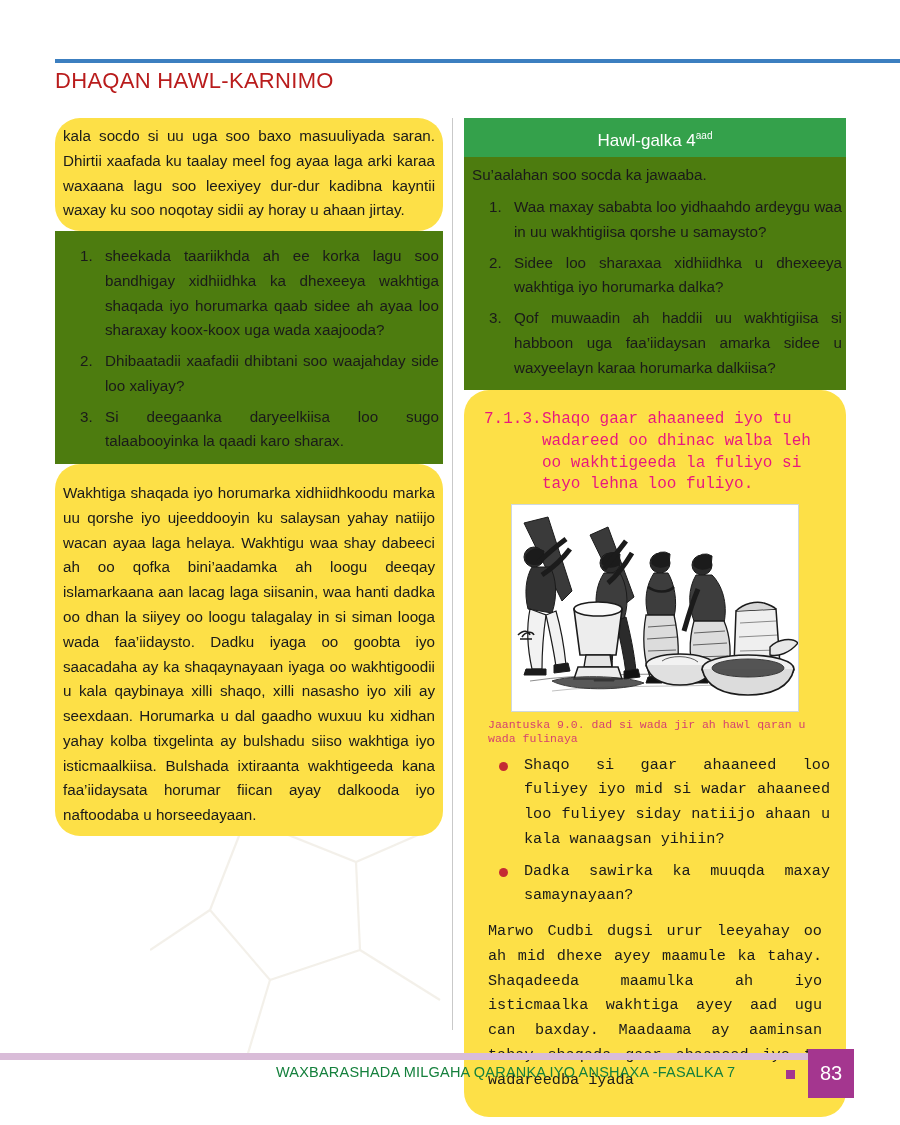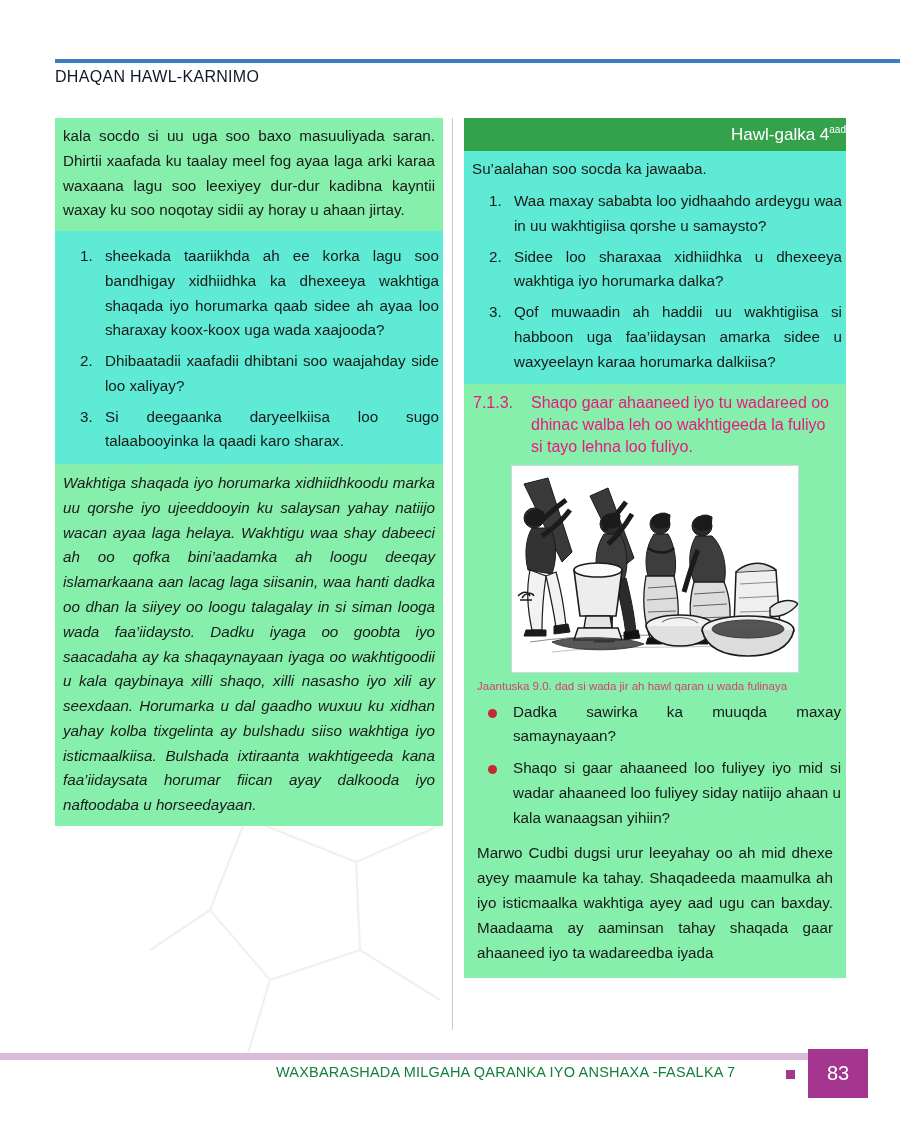--- a/index.html
+++ b/index.html
@@ -35,23 +35,23 @@
     top: 59px;
     right: 0px;
     height: 4px;
     background: #3c7fc0;
     z-index: 2;
   }
   .page-title {
     position: absolute;
     left: 55px;
     top: 68px;
-    font-size: 16px;
+    font-size: 22px;
     letter-spacing: 0.3px;
-    color: #0f172a;
+    color: #b91c1c;
     font-weight: 400;
     z-index: 2;
     white-space: nowrap;
   }
 
   
   .col {
     position: absolute;
     top: 118px;
     z-index: 2;
@@ -64,33 +64,34 @@
     left: 452px;
     top: 118px;
     width: 1px;
     height: 912px;
     background: #c9c9c9;
     z-index: 2;
   }
 
   
   .blue-block {
-    background: #86efac;
+    background: #fde047;
     padding: 6px 8px 8px 8px;
+    border-radius: 25px;
   }
   .pink-block {
-    background: #5eead4;
+    background: #4d7c0f;
     padding: 6px 4px 10px 8px;
   }
   .green-bar {
     background: #34a14b;
     color: #ffffff;
-    text-align: right;
+    text-align: center;
     font-size: 17px;
-    padding: 6px 0 7px 0;
+    padding: 12px 0 7px 0;
     line-height: 1.1;
   }
   .green-bar sup { font-size: 10px; vertical-align: super; }
 
   p.body {
     margin: 0;
     text-align: justify;
     text-justify: inter-word;
     font-size: 15.2px;
     line-height: 1.63;
@@ -193,21 +194,21 @@
     top: 1070px;
     width: 9px;
     height: 9px;
     background: #a4368f;
     z-index: 3;
   }
   .page-number-box {
     position: absolute;
     left: 808px;
     top: 1049px;
-    width: 60px;
+    width: 46px;
     height: 49px;
     background: #a4368f;
     color: #ffffff;
     font-size: 20px;
     display: flex;
     align-items: center;
     justify-content: center;
     z-index: 3;
   }
 </style>
@@ -245,41 +246,41 @@
 
 
   <div class="pink-block">
     <ol class="qlist">
       <li>sheekada taariikhda ah ee korka lagu soo bandhigay xidhiidhka ka dhexeeya wakhtiga shaqada iyo horumarka qaab sidee ah ayaa loo sharaxay koox-koox uga wada xaajooda?</li>
       <li>Dhibaatadii xaafadii dhibtani soo waajahday side loo xaliyay?</li>
       <li>Si deegaanka daryeelkiisa loo sugo talaabooyinka la qaadi karo sharax.</li>
     </ol>
   </div>
 
-  <div class="blue-block" style="padding-top:7px;font-style:italic;">
+  <div class="blue-block" style="padding-top:17px;">
     <p class="body">Wakhtiga shaqada iyo horumarka xidhiidhkoodu marka uu qorshe iyo ujeeddooyin ku salaysan yahay natiijo wacan ayaa laga helaya. Wakhtigu waa shay dabeeci ah oo qofka bini’aadamka ah loogu deeqay islamarkaana aan lacag laga siisanin, waa hanti dadka oo dhan la siiyey oo loogu talagalay in si siman looga wada faa’iidaysto. Dadku iyaga oo goobta iyo saacadaha ay ka shaqaynayaan iyaga oo wakhtigoodii u kala qaybinaya xilli shaqo, xilli nasasho iyo xili ay seexdaan. Horumarka u dal gaadho wuxuu ku xidhan yahay kolba tixgelinta ay bulshadu siiso wakhtiga iyo isticmaalkiisa. Bulshada ixtiraanta wakhtigeeda kana faa’iidaysata horumar fiican ayay dalkooda iyo naftoodaba u horseedayaan.</p>
   </div>
 </div>
 
 <div class="col col-right">
 
   <div class="green-bar">
     <span>Hawl-galka 4</span><sup>aad</sup>
   </div>
 
   <div class="pink-block">
     <p class="body">Su’aalahan soo socda ka jawaaba.</p>
     <ol class="qlist">
       <li>Waa maxay sababta loo yidhaahdo ardeygu waa in uu wakhtigiisa qorshe u samaysto?</li>
       <li>Sidee loo sharaxaa xidhiidhka u dhexeeya wakhtiga iyo horumarka dalka?</li>
       <li>Qof muwaadin ah haddii uu wakhtigiisa si habboon uga faa’iidaysan amarka sidee u waxyeelayn karaa horumarka dalkiisa?</li>
     </ol>
   </div>
 
-  <div class="blue-block" style="padding:5px;">
+  <div class="blue-block" style="padding:16px;font-family:Liberation Mono, monospace;">
 
     <div class="sec-head">
       <span class="sec-num">7.1.3.</span>
       <span class="sec-text">Shaqo gaar ahaaneed iyo tu wadareed oo dhinac walba leh oo wakhtigeeda la fuliyo si tayo lehna loo fuliyo.</span>
     </div>
 
     <div class="figure-wrap">
       <div class="figure-box">
         <svg viewBox="0 0 286 206" width="286" height="206" aria-hidden="true">
           <rect x="0" y="0" width="286" height="206" fill="#ffffff"></rect>
@@ -365,22 +366,22 @@
 
             <path d="M6 130 C12 124 16 126 18 130 M10 132 C14 126 20 126 22 130 M8 134 L20 134" stroke-width="1.6" fill="none"></path>
           </g>
         </svg>
       </div>
     </div>
 
     <div class="fig-caption">Jaantuska 9.0. dad si wada jir ah hawl qaran u wada fulinaya</div>
 
     <ul class="bullets">
+      <li>Shaqo si gaar ahaaneed loo fuliyey iyo mid si wadar ahaaneed loo fuliyey siday natiijo ahaan u kala wanaagsan yihiin?</li>
       <li>Dadka sawirka ka muuqda maxay samaynayaan?</li>
-      <li>Shaqo si gaar ahaaneed loo fuliyey iyo mid si wadar ahaaneed loo fuliyey siday natiijo ahaan u kala wanaagsan yihiin?</li>
     </ul>
 
     <div style="padding:4px 8px 8px 8px;">
       <p class="body">Marwo Cudbi dugsi urur leeyahay oo ah mid dhexe ayey maamule ka tahay. Shaqadeeda maamulka ah iyo isticmaalka wakhtiga ayey aad ugu can baxday. Maadaama ay aaminsan tahay shaqada gaar ahaaneed iyo ta wadareedba iyada</p>
     </div>
   </div>
 </div>
 
 <div class="footer-rule"></div>
 <div class="footer-text">WAXBARASHADA MILGAHA QARANKA IYO ANSHAXA -FASALKA  7</div>

